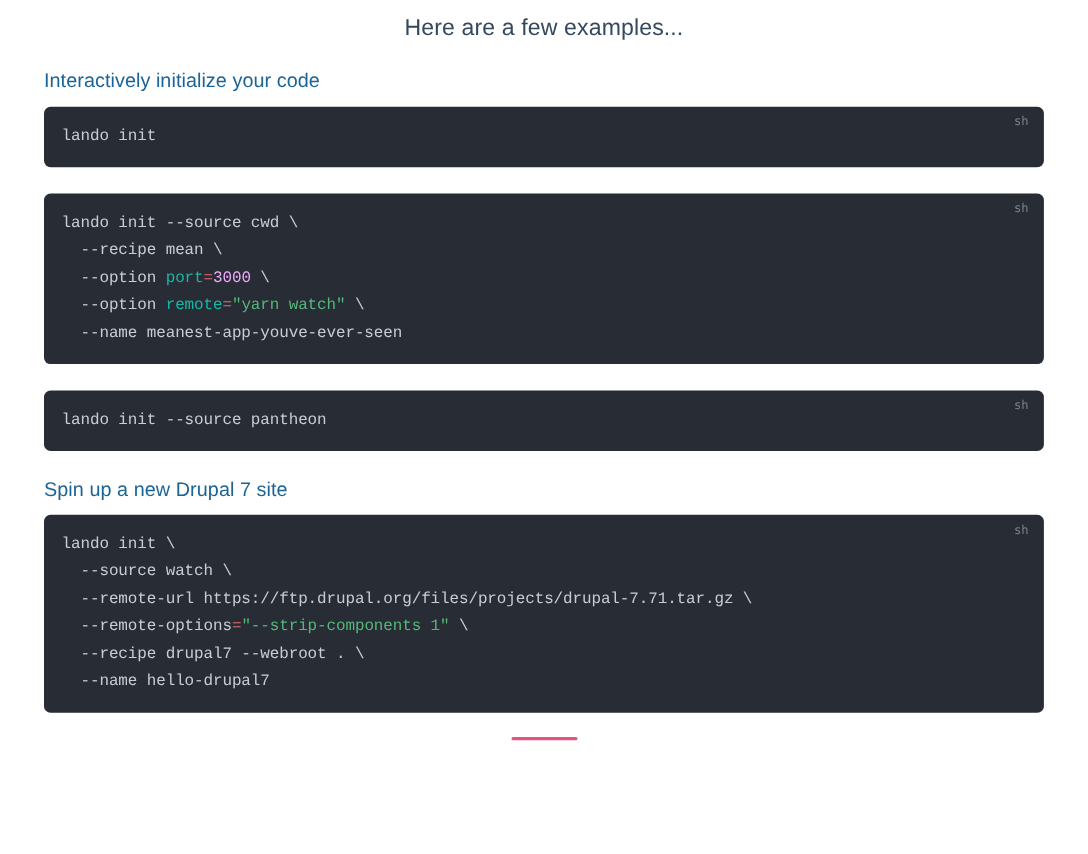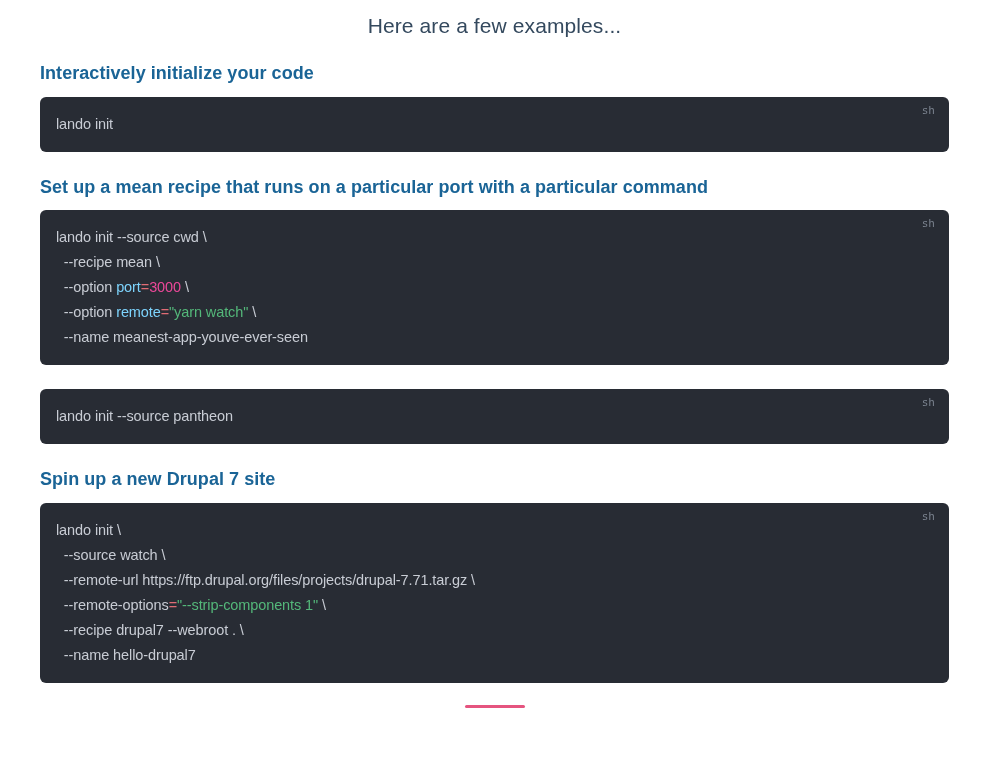--- a/index.html
+++ b/index.html
@@ -28,21 +28,21 @@
     font-weight: 400;
     color: #34495e;
     letter-spacing: 0.1px;
   }
   .section {
     margin-top: 24px;
   }
   .section-heading {
     margin: 0 0 12px 0;
     font-size: 18px;
-    font-weight: 700;
+    font-weight: 400;
     color: #1a6496;
     line-height: 1.25;
     letter-spacing: 0.05px;
   }
   .code-block {
     position: relative;
     background: #282c34;
     border-radius: 6px;
     padding: 15px 16px 15px 16px;
     box-sizing: border-box;
@@ -52,31 +52,31 @@
     top: 8px;
     right: 14px;
     font-family: "DejaVu Sans Mono", monospace;
     font-size: 11px;
     color: #7a828e;
     line-height: 1;
     user-select: none;
   }
   pre.code {
     margin: 0;
-    font-family: Liberation Sans, sans-serif;
+    font-family: Liberation Mono, monospace;
     font-size: 14.5px;
     line-height: 25px;
     color: #c8ccd4;
     white-space: pre;
     overflow: hidden;
     letter-spacing: -0.1px;
   }
-  pre.code .tok-green  { color: #7dd3fc; }
+  pre.code .tok-green  { color: #14b8a6; }
   pre.code .tok-str    { color: #54b87a; }
-  pre.code .tok-num    { color: #ec4899; }
+  pre.code .tok-num    { color: #f0abfc; }
   pre.code .tok-op     { color: #e06c75; }
   .bottom-rule-wrap {
     margin-top: 22px;
     display: flex;
     justify-content: center;
   }
   .bottom-rule {
     width: 60px;
     height: 3px;
     background: #e5547f;
@@ -92,21 +92,20 @@
 
   <div id="sections-host">
       <div class="section">
         <h2 class="section-heading">Interactively initialize your code</h2>
         <div class="code-block">
           <span class="code-lang">sh</span>
           <pre class="code"><span><span>lando init</span></span></pre>
         </div>
       </div>
       <div class="section">
-        <h2 class="section-heading">Set up a mean recipe that runs on a particular port with a particular command</h2>
         <div class="code-block">
           <span class="code-lang">sh</span>
           <pre class="code"><span><span>lando init --source cwd \</span></span>
 <span><span>  --recipe mean \</span></span>
 <span><span>  --option </span><span class="tok-green">port</span><span class="tok-op">=</span><span class="tok-num">3000</span><span> \</span></span>
 <span><span>  --option </span><span class="tok-green">remote</span><span class="tok-op">=</span><span class="tok-str">"yarn watch"</span><span> \</span></span>
 <span><span>  --name meanest-app-youve-ever-seen</span></span></pre>
         </div>
       </div>
       <div class="section">

